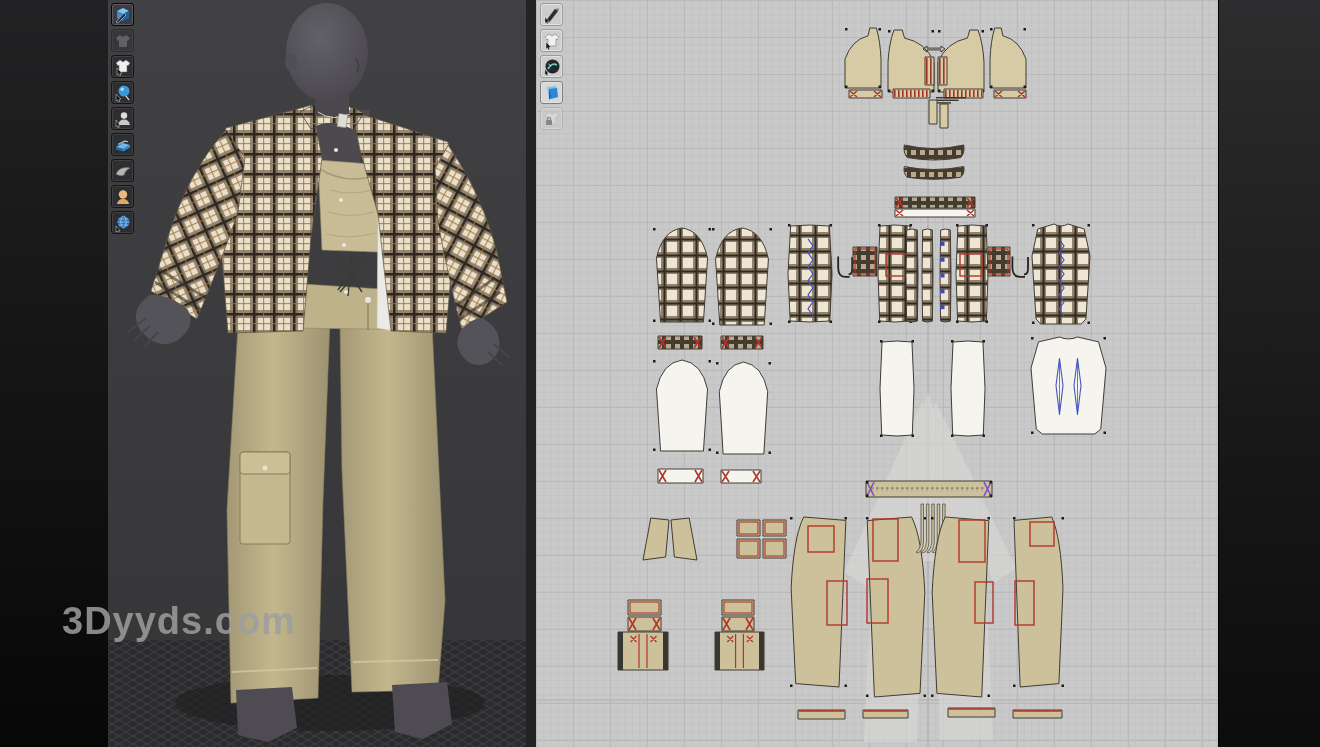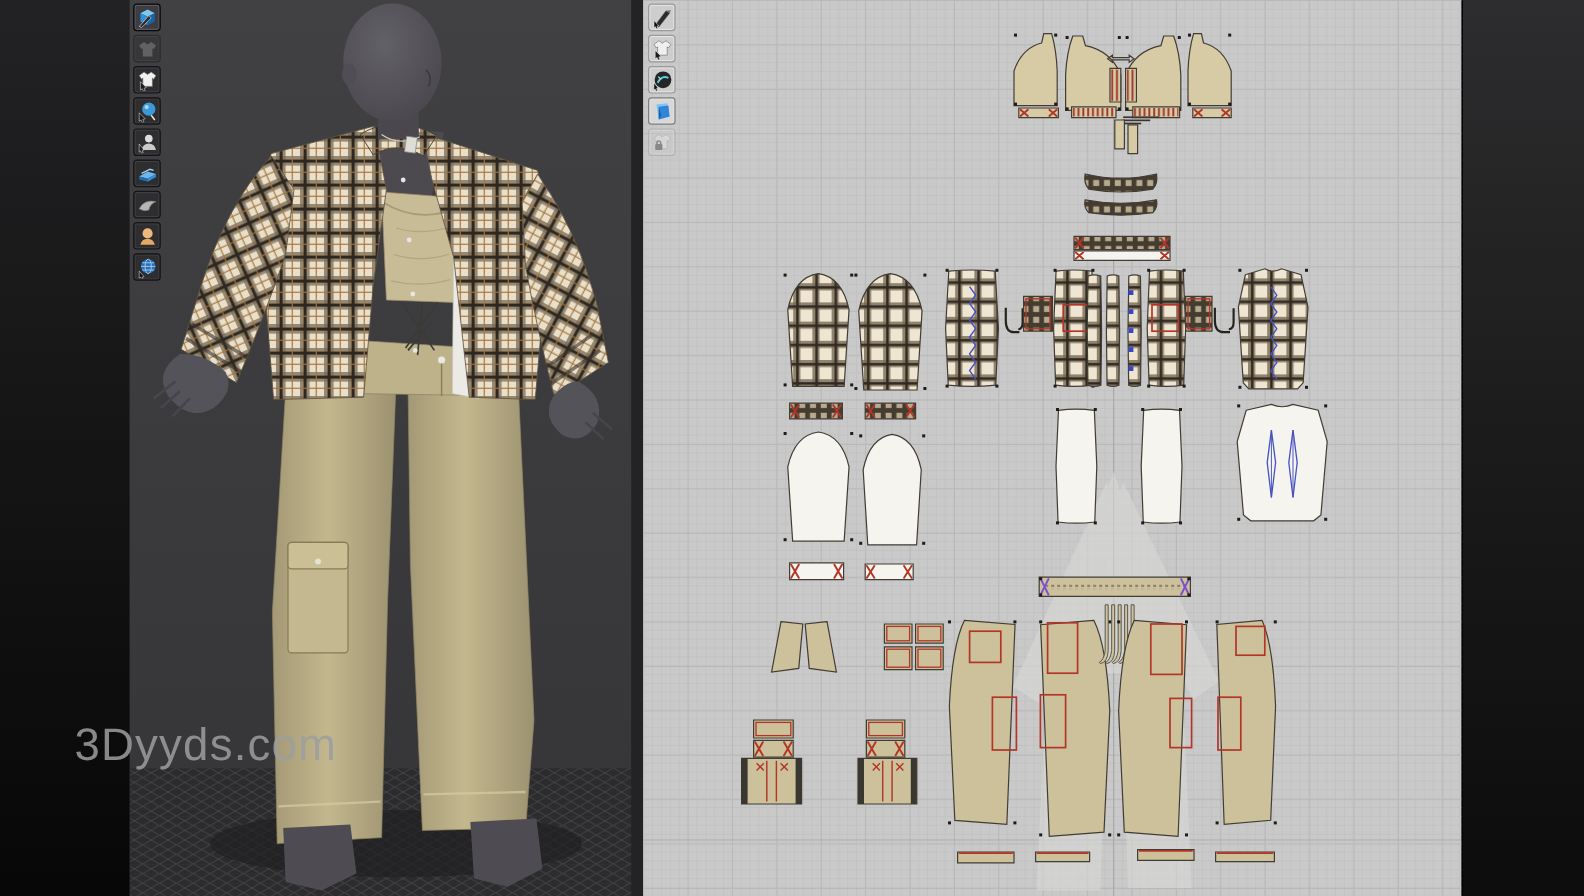--- a/index.html
+++ b/index.html
@@ -2,21 +2,21 @@
 <html><head>
 <meta charset="utf-8">
 <style>
   html,body{margin:0;padding:0;background:#111;}
   .root{position:relative;width:1320px;height:747px;overflow:hidden;
         font-family:"Liberation Sans",sans-serif;background:#111;}
 
   
   .view3d{position:absolute;left:0;top:0;width:536px;height:747px;overflow:hidden;}
   .view3d svg{position:absolute;left:0;top:0;}
-  .watermark{position:absolute;left:62px;top:600px;font-size:38px;font-weight:normal;
+  .watermark{position:absolute;left:62px;top:600px;font-size:38px;font-weight:bold;
              color:#9e9e9e;opacity:.85;letter-spacing:1px;z-index:5;pointer-events:none;}
 
   
   .tb{position:absolute;display:flex;flex-direction:column;gap:3px;z-index:10;}
   .tb button{width:23px;height:23px;padding:1px;border-radius:3px;cursor:pointer;
              display:flex;align-items:center;justify-content:center;}
   .tb button svg{width:18px;height:18px;display:block;}
   .tb3d{left:111px;top:3px;}
   .tb3d button{background:#2e2e31;border:1px solid #151517;box-shadow:inset 0 0 0 1px #404044;}
   .tb3d button.active{background:#3c3c41;border-color:#09090a;box-shadow:inset 0 0 0 1px #5a5a60;}

